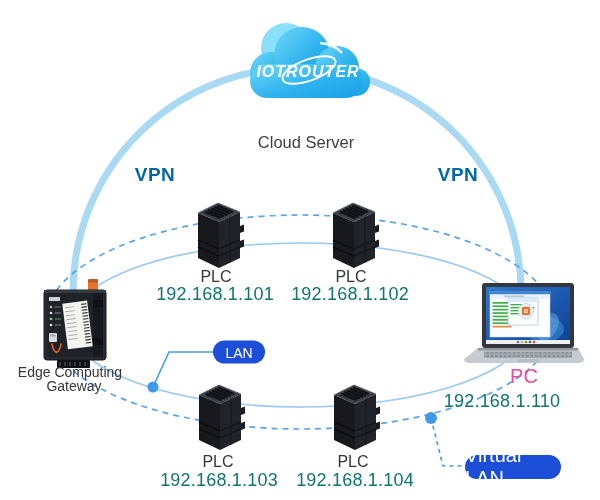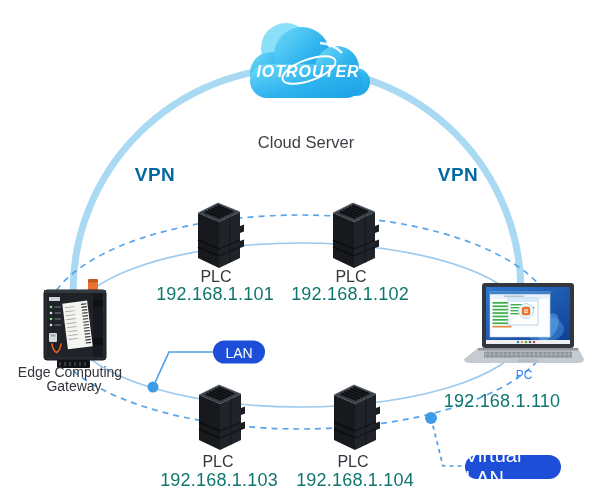--- a/index.html
+++ b/index.html
@@ -3,21 +3,21 @@
 <meta charset="utf-8">
 <style>
   html,body{margin:0;padding:0;background:#fff;}
   .stage{position:relative;width:600px;height:500px;background:#ffffff;overflow:hidden;
          font-family:"Liberation Sans",sans-serif;border-radius:8px;}
   .stage svg.bg{position:absolute;left:0;top:0;}
   .lbl{position:absolute;transform:translate(-50%,-50%);white-space:nowrap;line-height:1.1;}
   .ip{color:#0f766e;font-size:18px;letter-spacing:.2px;}
   .plc-name{font-size:16px;color:#33363b;font-weight:500;}
   .dev-name{font-size:14px;color:#33363b;font-weight:500;text-align:center;}
-  .pc-name{font-size:12px;color:#3b82f6;font-weight:500;}
+  .pc-name{font-size:20px;color:#ec4899;font-weight:500;}
   .cloud-label{font-size:16.5px;color:#3b3f45;font-weight:500;}
   .vpn{font-size:19px;font-weight:bold;color:#0369a1;letter-spacing:.5px;}
   .logo{font-size:16px;font-weight:bold;font-style:italic;color:#ffffff;letter-spacing:1px;}
   .pill{position:absolute;transform:translate(-50%,-50%);background:#1d4ed8;color:#fff;
         border-radius:13px;display:flex;align-items:center;justify-content:center;}
   .pill-lan{left:239px;top:352px;width:52px;height:23px;font-size:14px;}
   .pill-vlan{left:513px;top:467px;width:96px;height:24px;font-size:20px;}
 </style>
 </head>
 <body>

